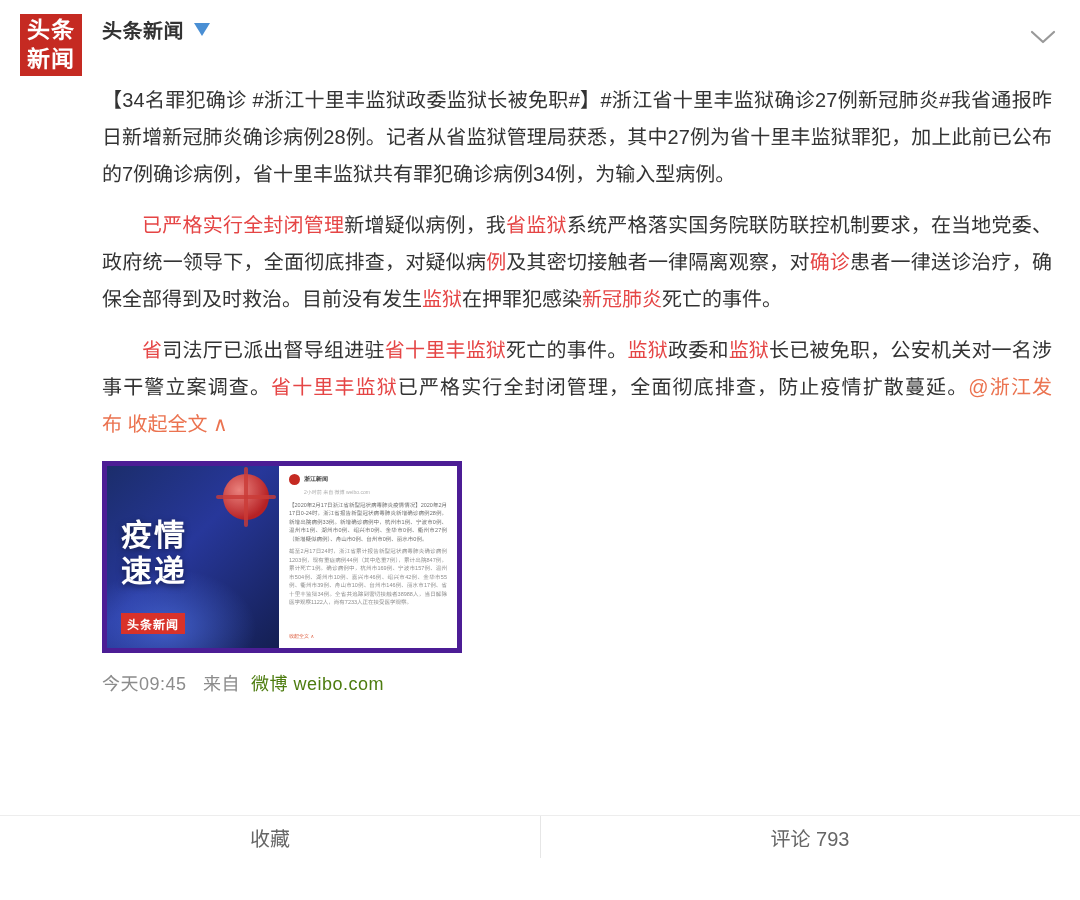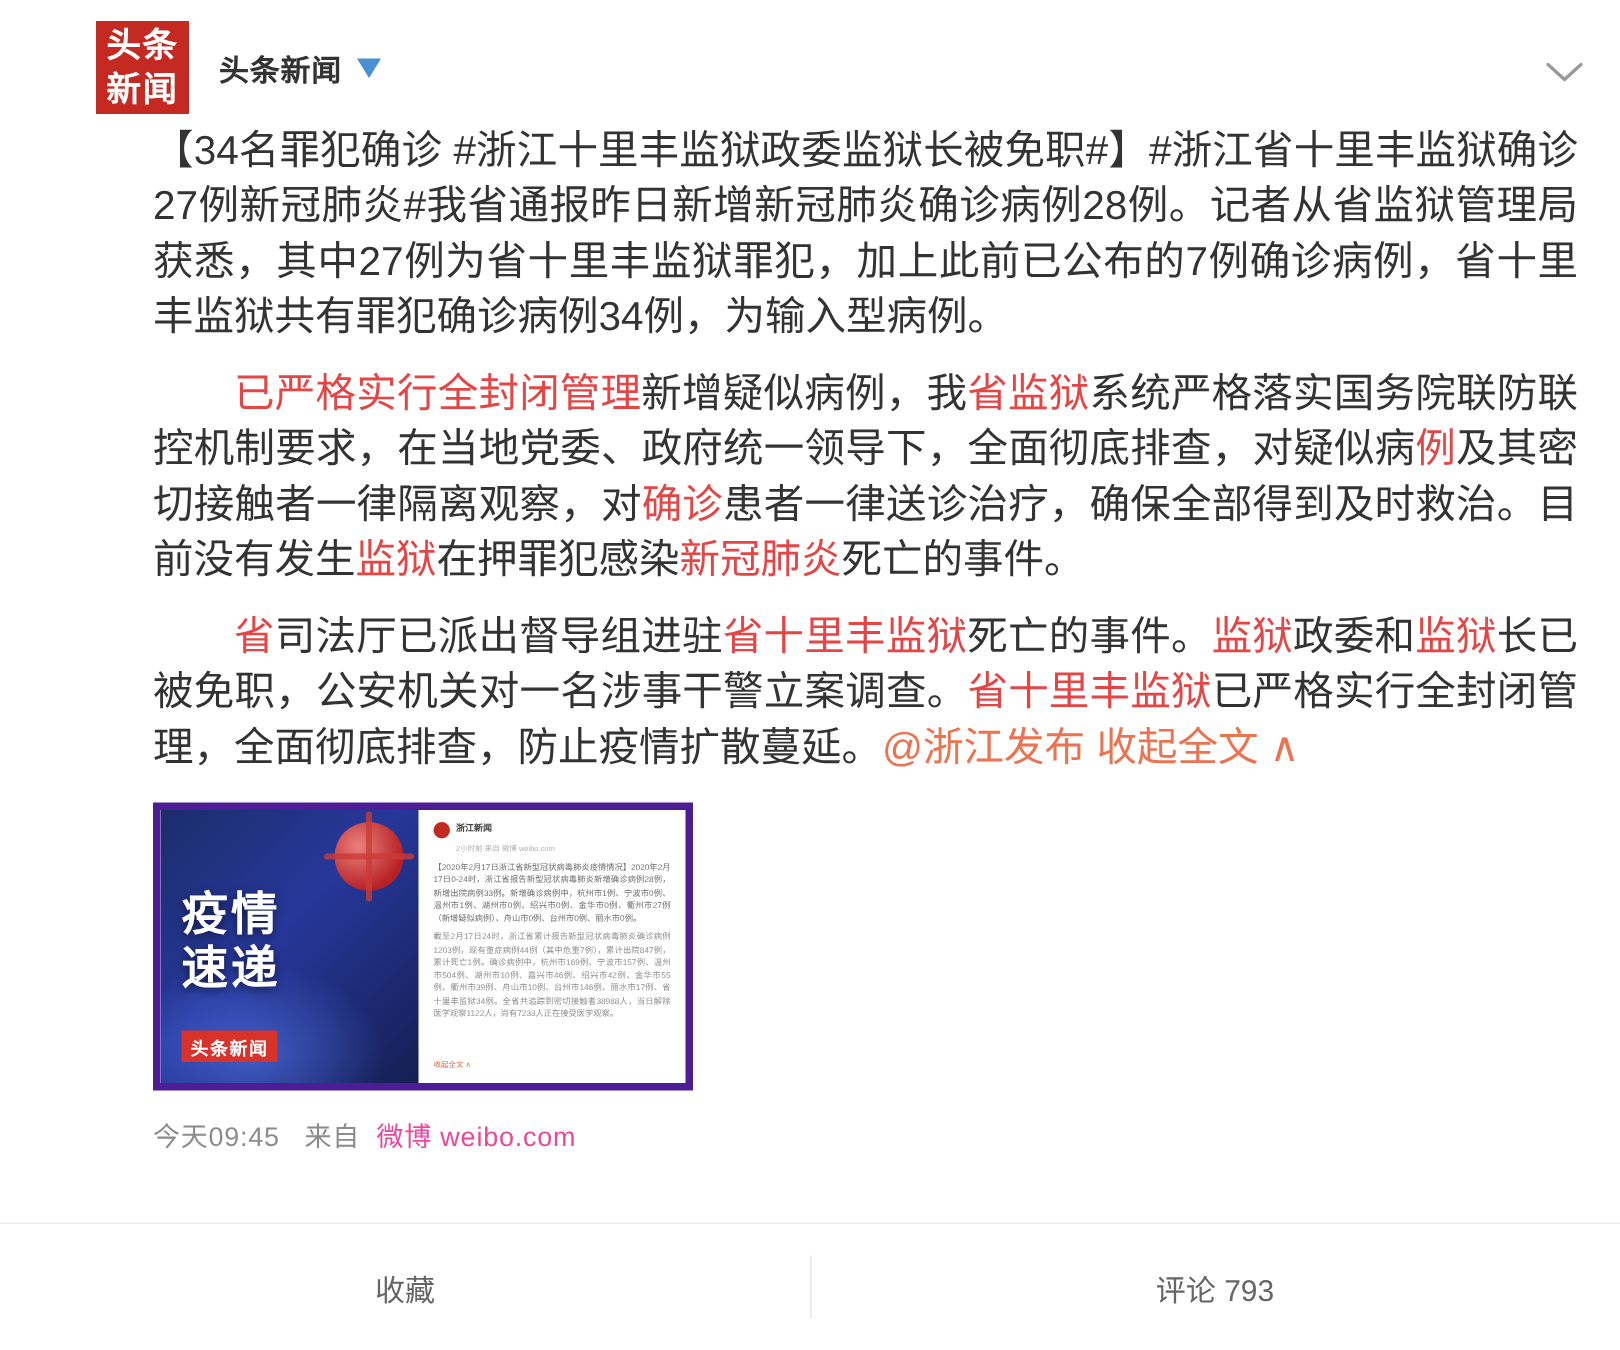--- a/index.html
+++ b/index.html
@@ -17,23 +17,22 @@
   .weibo-card {
     position: relative;
     width: 1080px;
     height: 900px;
     box-sizing: border-box;
     background: #fff;
   }
   
   .header {
     display: flex;
-    align-items: center;
+    align-items: flex-start;
     padding: 14px 20px 0 20px;
-    margin-left: 44px;
   }
   .avatar {
     width: 62px;
     height: 62px;
     flex: 0 0 62px;
     background: #c52a22;
     color: #fff;
     font-weight: bold;
     font-size: 23px;
     line-height: 29px;
@@ -74,21 +73,21 @@
     height: 34px;
     margin-top: 6px;
     display: flex;
     align-items: center;
     justify-content: center;
     cursor: pointer;
   }
   
   .post-body {
     padding: 6px 28px 0 102px;
-    font-size: 27px;
+    font-size: 20px;
     line-height: 37px;
     color: #333;
     text-align: justify;
     font-family: "Liberation Sans", "DejaVu Sans", sans-serif;
   }
   .post-body p {
     margin: 0 0 14px 0;
   }
   .post-body p.indent {
     text-indent: 2em;
@@ -220,38 +219,38 @@
     bottom: 8px;
   }
   .mr-red { color: #e06a4e; }
   
   .meta {
     padding: 16px 20px 0 102px;
     font-size: 18px;
     color: #8c8c8c;
     letter-spacing: 0.5px;
   }
-  .meta .src-link { color: #ec4899; }
+  .meta .src-link { color: #4d7c0f; }
   
   .divider {
     position: absolute;
     left: 0;
     right: 0;
     bottom: 84px;
     height: 1px;
     background: #ededed;
   }
   .toolbar {
     position: absolute;
     left: 0;
     right: 0;
     bottom: 0;
     height: 84px;
     display: flex;
-    align-items: center;
+    align-items: flex-start;
   }
   .tool-item {
     flex: 1 1 25%;
     display: flex;
     align-items: center;
     justify-content: center;
     font-size: 20px;
     color: #666;
     position: relative;
     height: 42px;

